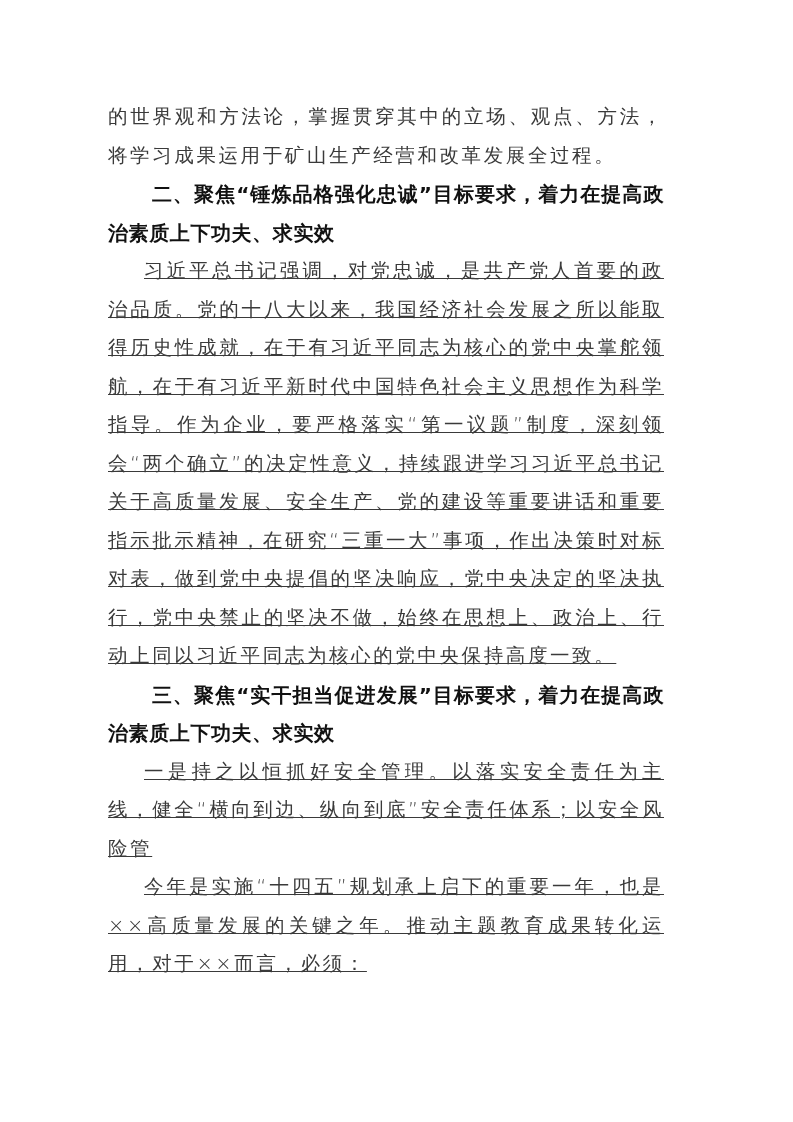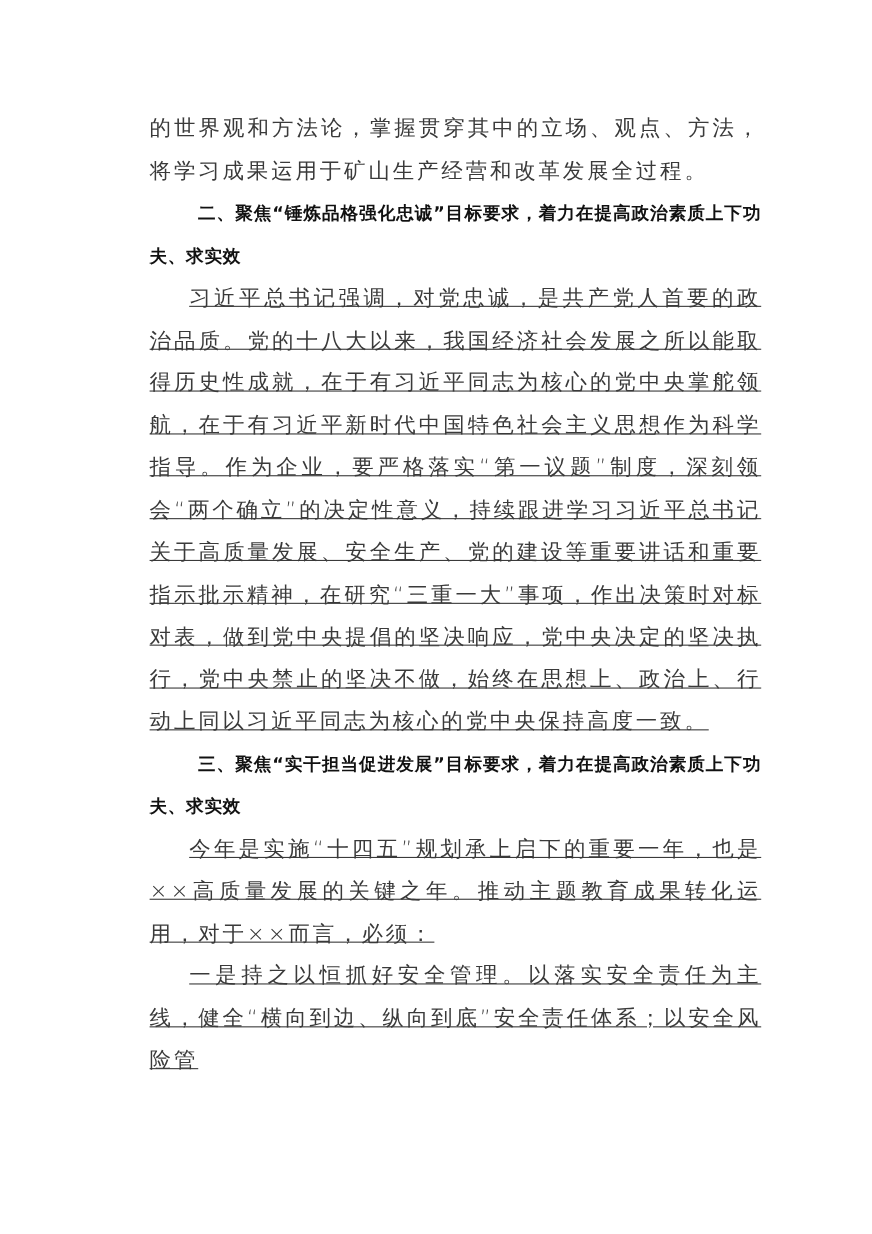--- a/index.html
+++ b/index.html
@@ -8,21 +8,21 @@
       background: #ffffff;
     }
     body {
       width: 793px;
       height: 1122px;
       position: relative;
       overflow: hidden;
     }
     .page {
       position: absolute;
-      left: 136px;
+      left: 108px;
       top: 98px;
       width: 556px;
       color: #333333;
     }
     .p {
       margin: 0;
       font-family: "DejaVu Sans", "Liberation Sans", sans-serif;
       font-size: 19.5px;
       line-height: 38.5px;
       letter-spacing: 2.6px;
@@ -31,33 +31,33 @@
       color: #3a3a3a;
       font-weight: 300;
     }
     .p.indent {
       text-indent: 36px;
       text-decoration: underline;
     }
     .h {
       margin: 0;
       font-family: "DejaVu Sans", "Liberation Sans", sans-serif;
-      font-size: 16px;
+      font-size: 20px;
       line-height: 38.5px;
       letter-spacing: 0.6px;
       font-weight: bold;
       color: #111111;
       text-indent: 44px;
       text-align: justify;
       text-align-last: left;
     }
   </style>
 </head>
 <body>
 
 <div class="page">
   <p class="p">的世界观和方法论，掌握贯穿其中的立场、观点、方法，将学习成果运用于矿山生产经营和改革发展全过程。</p>
   <p class="h">二、聚焦“锤炼品格强化忠诚”目标要求，着力在提高政治素质上下功夫、求实效</p>
   <p class="p indent">习近平总书记强调，对党忠诚，是共产党人首要的政治品质。党的十八大以来，我国经济社会发展之所以能取得历史性成就，在于有习近平同志为核心的党中央掌舵领航，在于有习近平新时代中国特色社会主义思想作为科学指导。作为企业，要严格落实“第一议题”制度，深刻领会“两个确立”的决定性意义，持续跟进学习习近平总书记关于高质量发展、安全生产、党的建设等重要讲话和重要指示批示精神，在研究“三重一大”事项，作出决策时对标对表，做到党中央提倡的坚决响应，党中央决定的坚决执行，党中央禁止的坚决不做，始终在思想上、政治上、行动上同以习近平同志为核心的党中央保持高度一致。</p>
   <p class="h">三、聚焦“实干担当促进发展”目标要求，着力在提高政治素质上下功夫、求实效</p>
+  <p class="p indent">一是持之以恒抓好安全管理。以落实安全责任为主线，健全“横向到边、纵向到底”安全责任体系；以安全风险管</p>
   <p class="p indent">今年是实施“十四五”规划承上启下的重要一年，也是××高质量发展的关键之年。推动主题教育成果转化运用，对于××而言，必须：</p>
-  <p class="p indent">一是持之以恒抓好安全管理。以落实安全责任为主线，健全“横向到边、纵向到底”安全责任体系；以安全风险管</p>
 </div>
 
 </body></html>

